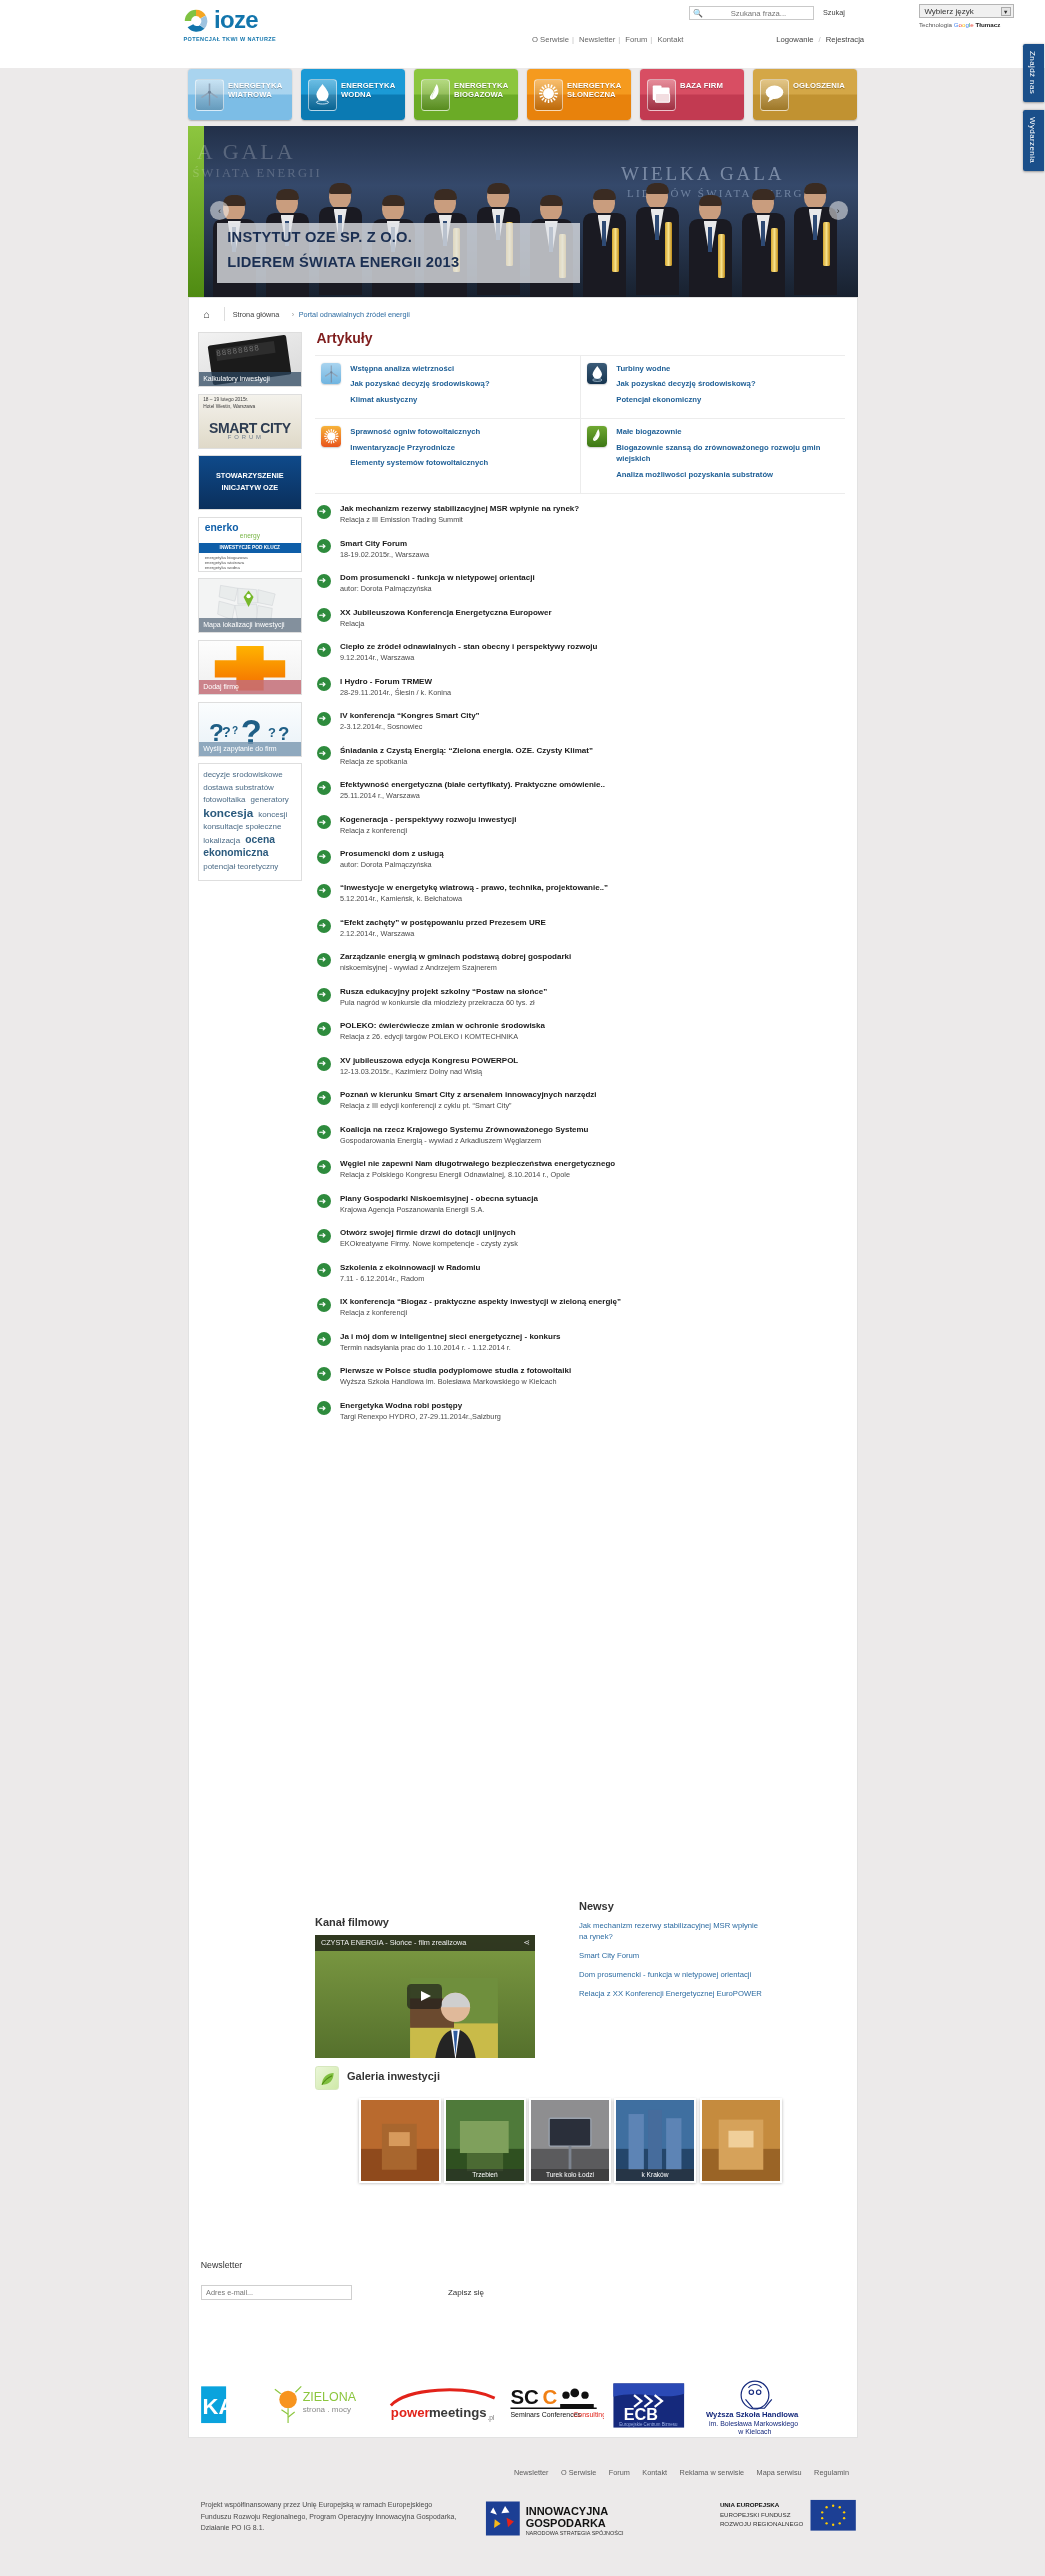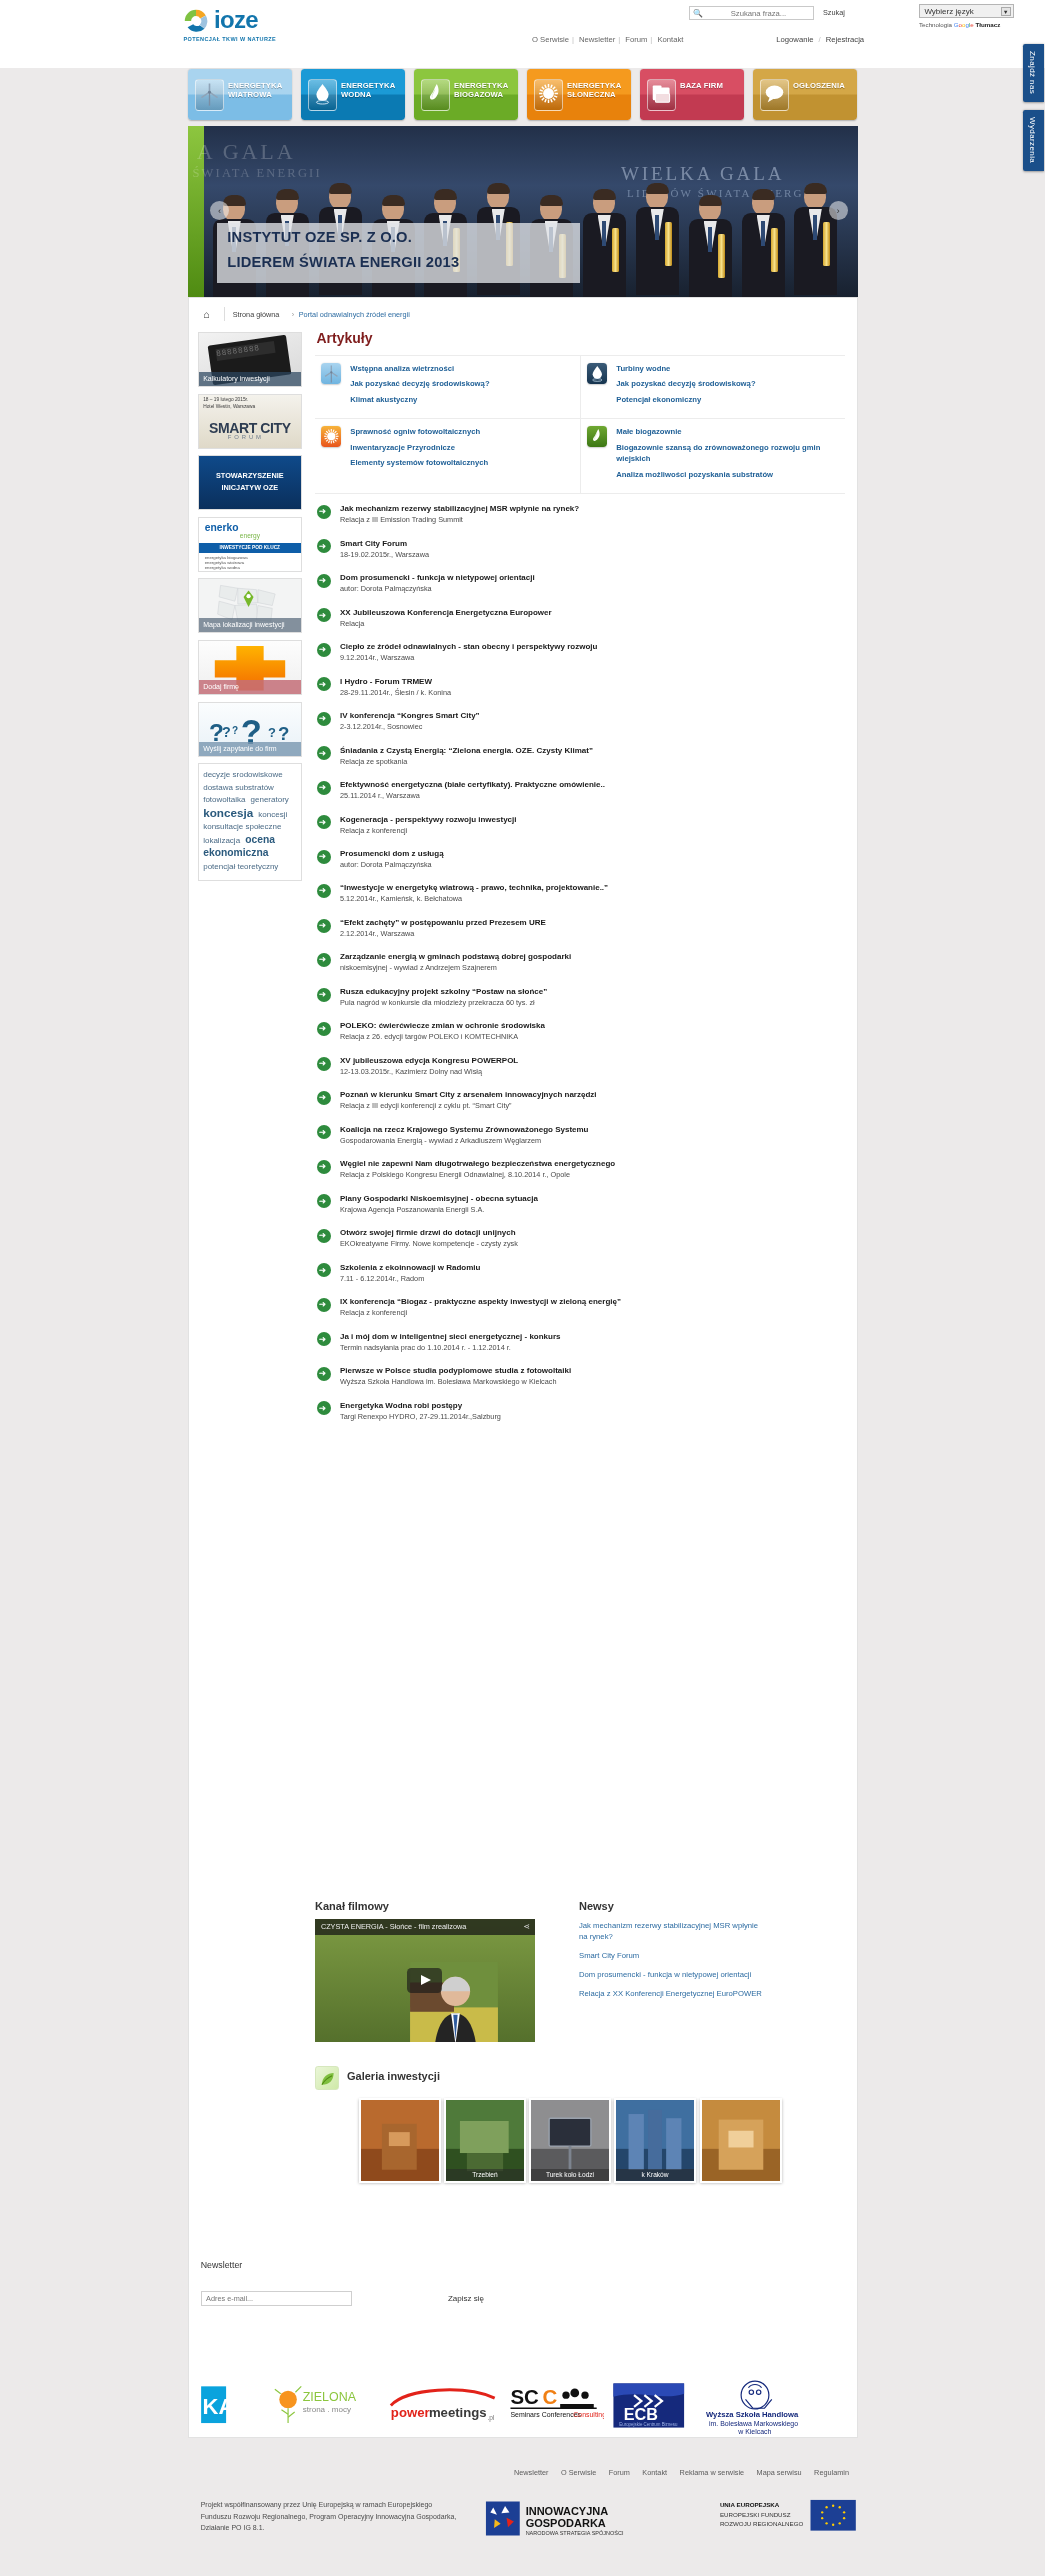--- a/index.html
+++ b/index.html
@@ -140,21 +140,21 @@
             background:#2e8b3d; }
   .narrow:after { content:"➜"; position:absolute; left:2.2px; top:-0.7px; color:#fff;
                   font-size:8.8px; line-height:14.7px; }
   .ntitle { font-size:8px; font-weight:bold; color:#1a1a1a; line-height:10.3px;
             text-decoration:none; display:block; }
   .nsub { font-size:7.3px; color:#4a4a4a; line-height:10.3px; margin-top:0.7px; }
 
   
   .botrow { position:absolute; left:126px; top:1602px; width:531px; }
   .vid-h, .news-h { font-size:11px; font-weight:bold; color:#333; }
-  .vidcol { position:absolute; left:0; top:0; width:235px; }
+  .vidcol { position:absolute; left:0; top:16px; width:235px; }
   .vidbox { margin-top:7.3px; width:220px; height:123px; position:relative; overflow:hidden;
             background:linear-gradient(180deg,#7d9b43,#55702c); cursor:pointer; }
   .vidbar { position:absolute; left:0; top:0; width:100%; height:16px;
             background:rgba(20,20,20,.72); color:#eee; font-size:7.3px; line-height:16px;
             padding-left:5.9px; }
   .vid-share { position:absolute; right:5.1px; top:2.9px; color:#ddd; font-size:8px; }
   .vid-play { position:absolute; left:50%; top:50%; margin:-12.5px 0 0 -17.6px; width:35px; height:25px;
               background:rgba(25,25,25,.65); border-radius:4.4px; }
   .vid-play:after { content:""; position:absolute; left:13.2px; top:6.6px;
                     border-left:10.3px solid #fff; border-top:5.9px solid transparent;
@@ -174,21 +174,21 @@
   .gcard .gcap { position:absolute; left:0; bottom:0; width:100%; height:11.7px;
                  background:rgba(40,40,40,.55); color:#fff; font-size:6.6px; line-height:11.7px;
                  text-align:center; }
 
   
   .nl { position:absolute; left:11.7px; top:1962px; width:294px; }
   .nl-h { font-size:8.8px; color:#333; }
   .nl-inp { margin-top:5.9px; width:151px; height:15.4px; border:0.7px solid #cfcfcf;
             font-size:7.3px; color:#8d8d8d; padding:0 4.4px; outline:none;
             font-family:"Liberation Sans",sans-serif; }
-  .nl-btn { margin-top:24px; margin-left:94px; font-size:8px; color:#333; cursor:pointer;
+  .nl-btn { margin-top:18px; margin-left:94px; font-size:8px; color:#333; cursor:pointer;
             display:inline-block; }
 
   .plogos { position:absolute; left:11.7px; top:2081px; width:646px; height:73px; }
   .plogo { position:absolute; top:0; }
   .flinks { position:absolute; left:264px; top:2170px; width:396px; text-align:right;
             font-size:7.3px; }
   .flinks a { color:#5c5c5c; text-decoration:none; margin-left:12.5px; }
   .fproj { position:absolute; left:11.7px; top:2201px; width:264px; font-size:7px;
            color:#4a4a4a; line-height:11.7px; }
   .eu1 { position:absolute; left:294px; top:2199px; width:147px; height:43px; }

